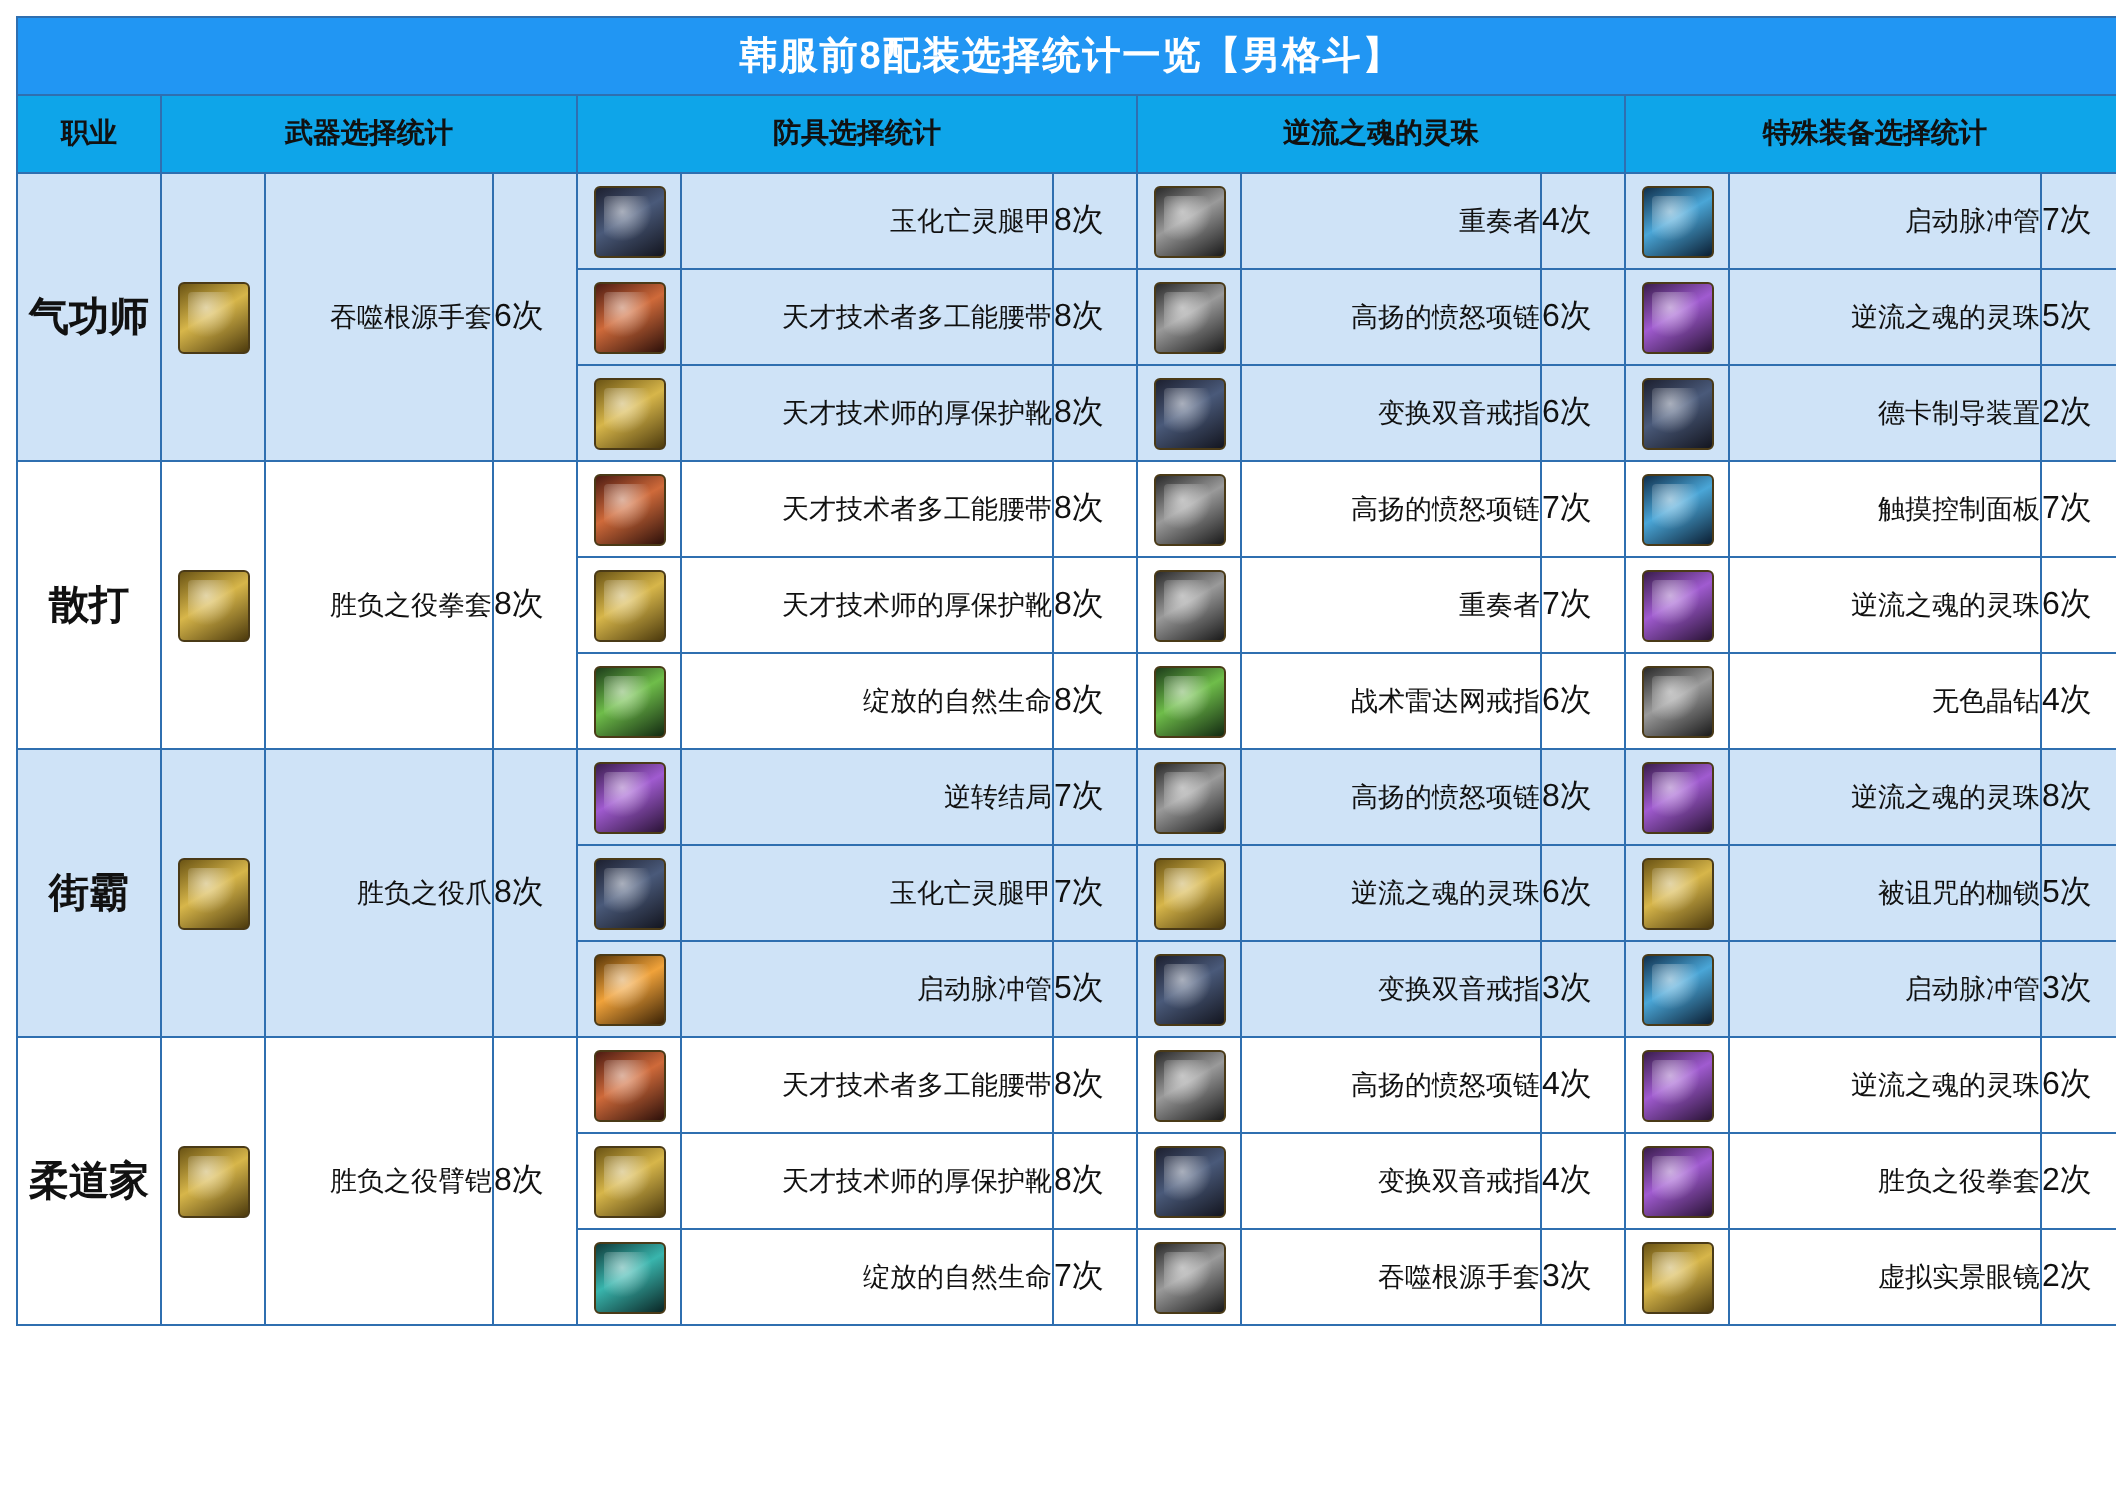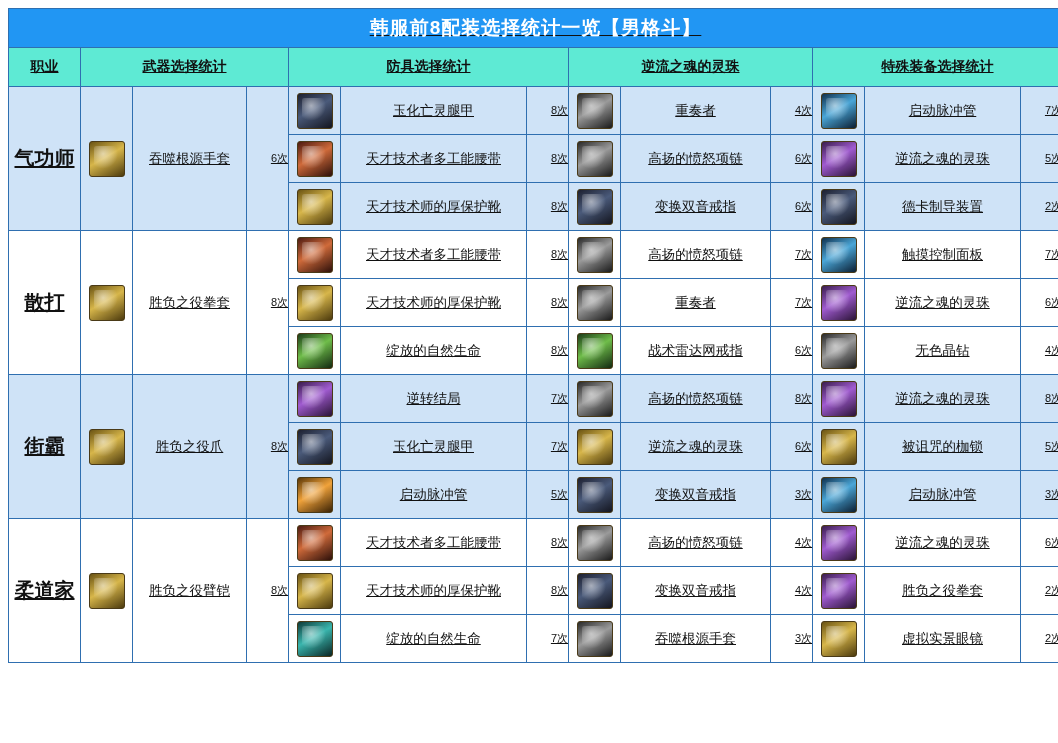--- a/index.html
+++ b/index.html
@@ -3,52 +3,52 @@
 <meta charset="utf-8">
 <style>
   html,body{margin:0;padding:0;}
   body{
     width:1058px;height:743px;
     background:#ffffff;
     font-family:"Liberation Sans","DejaVu Sans",sans-serif;
     font-size:13px;color:#111;
     overflow:hidden;
   }
-  .wrap{width:1038px;height:743px;box-sizing:border-box;padding:8px;text-decoration:underline;}
+  .wrap{width:1038px;height:743px;box-sizing:border-box;padding:8px;}
   table{border-collapse:collapse;width:1042px;table-layout:fixed;}
   td,th{border:1px solid #2f6fb0;padding:0;}
   .title-cell{
     background:#2196f3;
     color:#ffffff;
     font-size:19px;
     font-weight:bold;
     text-align:center;
     height:38px;
     letter-spacing:1px;
     border:1px solid #2f6fb0;
   }
   .hdr td{
-    background:#5eead4;
+    background:#0ea5e9;
     text-align:center;
     font-size:14px;
     font-weight:bold;
     height:38px;
     color:#111;
   }
   .rowA td{background:#cfe3f7;}
   .rowB td{background:#ffffff;}
   .cls-cell{
     text-align:center;
     font-size:20px;
     font-weight:bold;
     width:72px;
   }
   .icon-cell{width:52px;text-align:center;vertical-align:middle;}
-  .name-cell{text-align:center;font-size:13.5px;}
-  .cnt-cell{width:42px;text-align:right;font-size:11px;}
+  .name-cell{text-align:right;font-size:13.5px;}
+  .cnt-cell{width:42px;text-align:left;font-size:16px;}
   tr.data-row{height:48px;}
 
   
   .ic{
     width:36px;height:36px;display:inline-block;
     border:1px solid #4a3a17;
     border-radius:3px;
     box-sizing:border-box;
     position:relative;
     vertical-align:middle;

